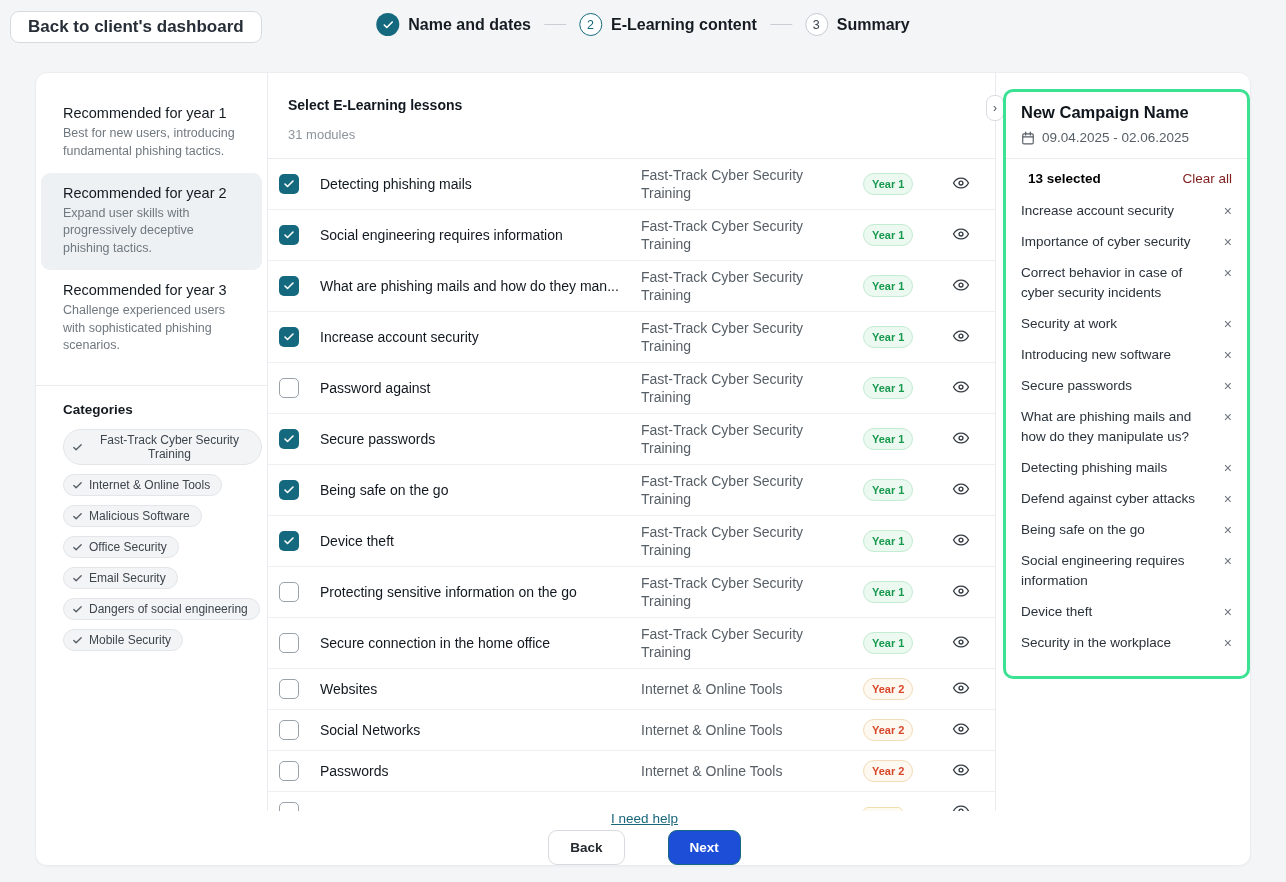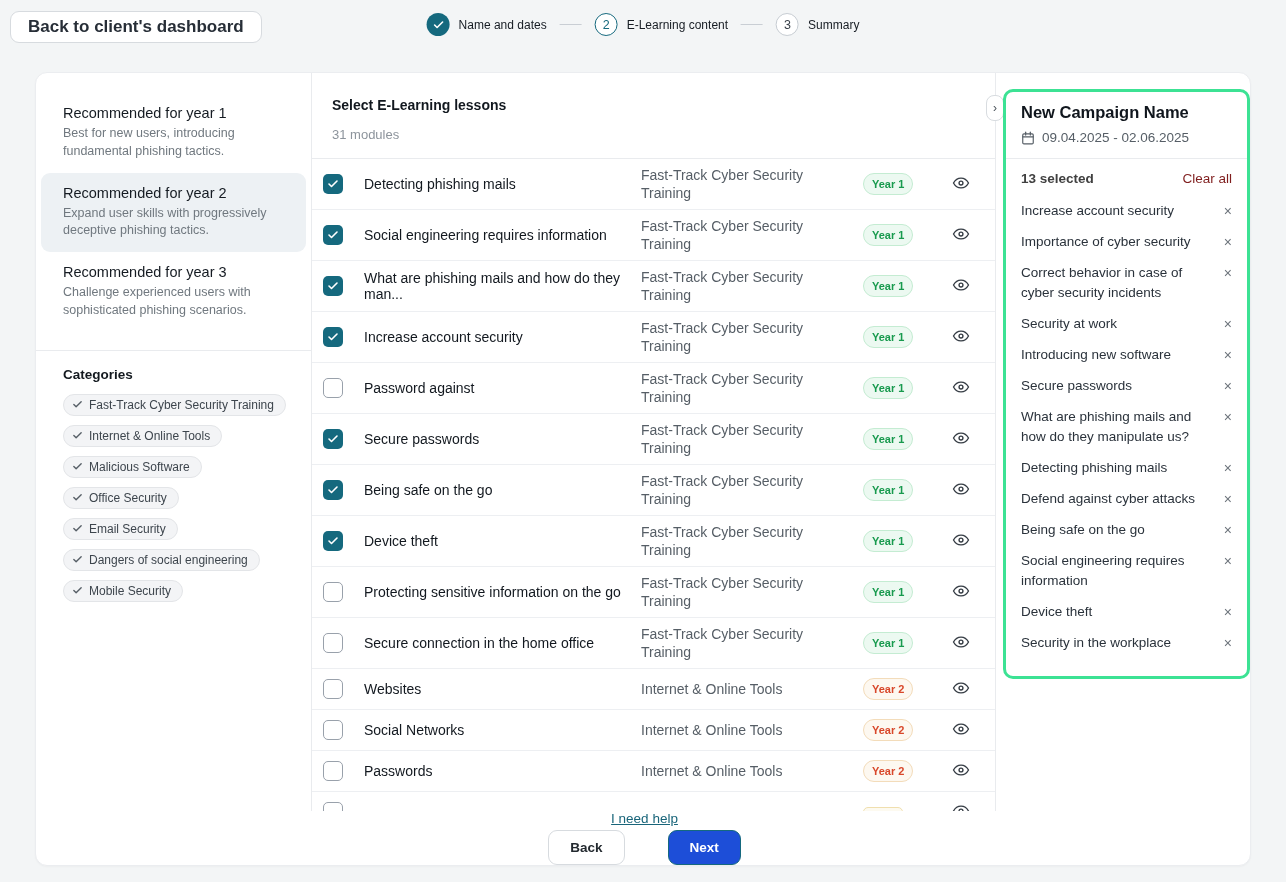--- a/index.html
+++ b/index.html
@@ -12,31 +12,31 @@
     border:1px solid #d7dbdf; border-radius:9px; font-size:17px; font-weight:700; color:#272e37;
     font-family:inherit; cursor:pointer; }
   .stepper { position:absolute; left:50%; top:13px; transform:translateX(-50%); display:flex; align-items:center; gap:13px; }
   .step { display:flex; align-items:center; gap:9px; cursor:pointer; }
   .step-circle { width:23px; height:23px; border-radius:50%; display:flex; align-items:center; justify-content:center;
     font-size:12.5px; font-weight:500; }
   .step-circle.done { background:#15697e; }
   .step-circle.done svg { width:12px; height:12px; stroke:#fff; }
   .step-circle.active { border:1.5px solid #15697e; color:#15697e; background:#fff; }
   .step-circle.upcoming { border:1.5px solid #c6ccd2; color:#3a424b; background:#fff; }
-  .step-label { font-size:12px; color:#161c23; font-weight:400; }
+  .step-label { font-size:16px; color:#161c23; font-weight:700; }
   .step-dash { width:22px; height:1.5px; background:#c9ced4; }
 
   
   .card { position:absolute; left:35px; top:72px; width:1216px; height:794px; background:#fff;
     border:1px solid #ebedf0; border-radius:12px; overflow:hidden; display:flex; flex-direction:column;
     box-shadow:0 1px 2px rgba(20,30,40,.03); }
   .content-row { display:flex; height:738px; }
 
   
-  .sidebar { width:276px; border-right:1px solid #e9ebee; padding:20px 5px 0; flex:none; }
+  .sidebar { width:232px; border-right:1px solid #e9ebee; padding:20px 5px 0; flex:none; }
   .rec { padding:12px 22px; border-radius:9px; cursor:pointer; }
   .rec.selected { background:#edf1f4; }
   .rec-title { font-size:14.5px; color:#151b22; margin-bottom:4px; }
   .rec-desc { font-size:12.5px; color:#70787f; line-height:1.42; }
   .side-divider { border:none; border-top:1px solid #e9ebee; margin:18px -5px 16px; }
   .cat-title { font-size:13.5px; font-weight:700; color:#13191f; padding-left:22px; margin-bottom:12px; }
   .chips { display:flex; flex-direction:column; align-items:flex-start; gap:9px; padding-left:22px; }
   .chip { display:inline-flex; align-items:center; gap:6px; background:#f3f4f6; border:1px solid #e3e5e8;
     border-radius:999px; padding:3px 11px 3px 8px; font-size:12px; color:#3d454d; font-family:inherit; cursor:pointer; }
   .chip svg { width:11px; height:11px; stroke:#575f67; flex:none; }
@@ -68,21 +68,21 @@
   .collapse-btn { position:absolute; left:-10px; top:22px; width:18px; height:26px; background:#fff;
     border:1px solid #d8dce0; border-radius:8px; color:#4b535b; font-size:12px; line-height:1;
     display:flex; align-items:center; justify-content:center; cursor:pointer; z-index:1; font-family:inherit; }
   .panel { position:absolute; left:7px; top:16px; width:247px; height:590px; background:#fff;
     border:3px solid #3ce294; border-radius:10px; padding:11px 15px 10px; z-index:2; overflow:hidden; }
   .panel-title { font-size:16.5px; font-weight:700; color:#10161d; }
   .panel-date { display:flex; align-items:center; gap:7px; margin-top:8px; font-size:13.5px; color:#565e66; }
   .panel-date svg { width:14px; height:14px; stroke:#565e66; flex:none; }
   .panel-divider { border:none; border-top:1px solid #e9ebee; margin:13px -15px 12px; }
   .sel-head { display:flex; align-items:center; justify-content:space-between; }
-  .sel-count { font-size:13.5px; font-weight:700; color:#404040; }
+  .sel-count { font-size:13.5px; font-weight:700; color:#000000;margin-left:7px; }
   .clear-all { font-size:13.5px; color:#7f1d1d; background:none; border:none; cursor:pointer; font-family:inherit; }
   .sel-items { margin-top:15px; }
   .sel-item { display:flex; justify-content:space-between; align-items:flex-start; gap:10px; margin-bottom:11px; }
   .sel-text { font-size:13.5px; color:#2a323b; line-height:20px; }
   .sel-x { background:none; border:none; color:#6c737b; font-size:14px; line-height:20px; cursor:pointer; padding:0; flex:none; font-family:inherit; }
 
   
   .footer { height:56px; display:flex; align-items:center; justify-content:space-between; padding:0 10px 0 13px;flex-direction:column; }
   .help-link { font-size:13.5px; color:#19657a; text-decoration:underline; cursor:pointer; }
   .footer-actions { display:flex; gap:11px; }

